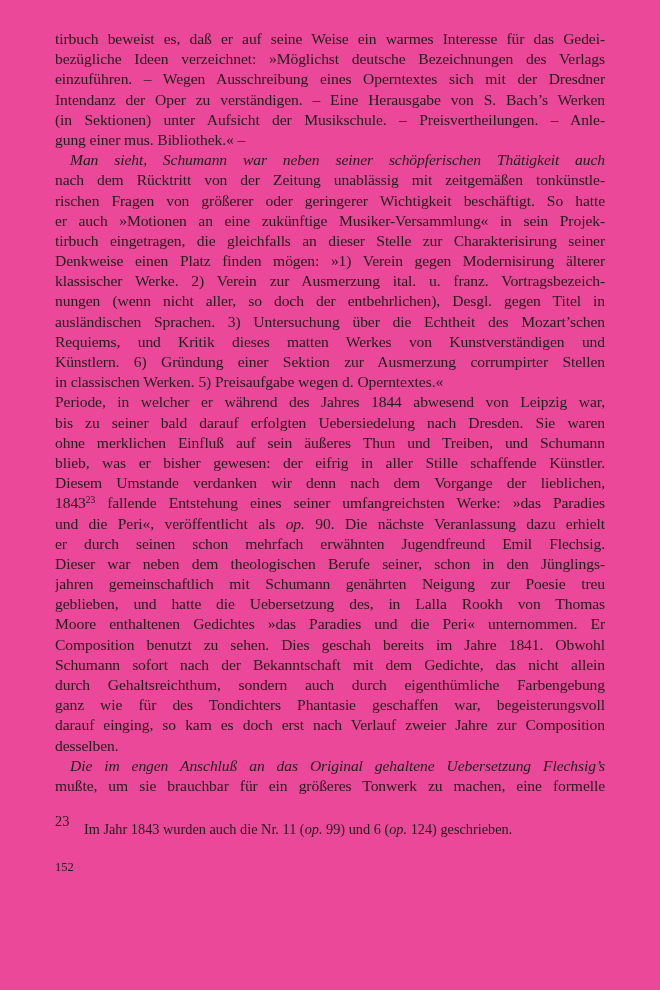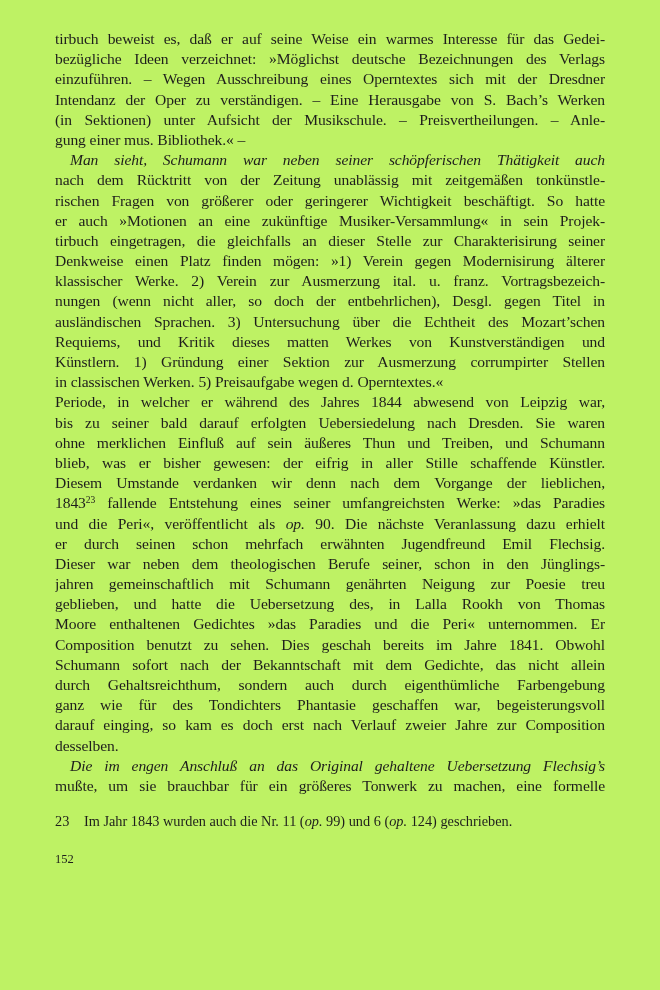--- a/index.html
+++ b/index.html
@@ -1,20 +1,20 @@
 <!DOCTYPE html>
 <html><head>
 <meta charset="utf-8">
 <style>
   html, body { margin: 0; padding: 0; background: #ffffff; }
   .page {
     position: relative;
     width: 660px;
     height: 990px;
-    background: #bef264;
+    background: #ec4899;
     box-sizing: border-box;
     padding: 29px 55px 8px 55px;
     font-family: "Liberation Serif", "DejaVu Serif", serif;
     color: #1e1e1c;
     overflow: hidden;
   }
   .text-block {
     width: 550px;
     font-size: 15.6px;
     line-height: 20.2px;
@@ -39,21 +39,21 @@
     vertical-align: baseline;
   }
   .footnote {
     display: flex;
     margin-top: 16px;
     width: 550px;
     font-size: 14.3px;
     line-height: 19px;
   }
   .fn-label { width: 29px; flex: none; }
-  .fn-text { flex: 1; }
+  .fn-text { flex: 1; margin-top: 8px; }
   .page-number {
     margin-top: 21px;
     font-size: 12.5px;
     line-height: 15px;
   }
 </style>
 </head>
 <body>
 
 <div class="page">
@@ -70,21 +70,21 @@
         <div class="line indent"><span>Man sieht, Schumann war neben seiner schöpferischen Thätigkeit auch</span></div>
         <div class="line"><span>nach dem Rücktritt von der Zeitung unablässig mit zeitgemäßen tonkünstle-</span></div>
         <div class="line"><span>rischen Fragen von größerer oder geringerer Wichtigkeit beschäftigt. So hatte</span></div>
         <div class="line"><span>er auch »Motionen an eine zukünftige Musiker-Versammlung« in sein Projek-</span></div>
         <div class="line"><span>tirbuch eingetragen, die gleichfalls an dieser Stelle zur Charakterisirung seiner</span></div>
         <div class="line"><span>Denkweise einen Platz finden mögen: »1) Verein gegen Modernisirung älterer</span></div>
         <div class="line"><span>klassischer Werke. 2) Verein zur Ausmerzung ital. u. franz. Vortragsbezeich-</span></div>
         <div class="line"><span>nungen (wenn nicht aller, so doch der entbehrlichen), Desgl. gegen Titel in</span></div>
         <div class="line"><span>ausländischen Sprachen. 3) Untersuchung über die Echtheit des Mozart’schen</span></div>
         <div class="line"><span>Requiems, und Kritik dieses matten Werkes von Kunstverständigen und</span></div>
-        <div class="line"><span>Künstlern. 1) Gründung einer Sektion zur Ausmerzung corrumpirter Stellen</span></div>
+        <div class="line"><span>Künstlern. 6) Gründung einer Sektion zur Ausmerzung corrumpirter Stellen</span></div>
         <div class="line last"><span>in classischen Werken. 5) Preisaufgabe wegen d. Operntextes.«</span></div>
       </div>
       <div class="paragraph">
         <div class="line"><span>Periode, in welcher er während des Jahres 1844 abwesend von Leipzig war,</span></div>
         <div class="line"><span>bis zu seiner bald darauf erfolgten Uebersiedelung nach Dresden. Sie waren</span></div>
         <div class="line"><span>ohne merklichen Einfluß auf sein äußeres Thun und Treiben, und Schumann</span></div>
         <div class="line"><span>blieb, was er bisher gewesen: der eifrig in aller Stille schaffende Künstler.</span></div>
         <div class="line"><span>Diesem Umstande verdanken wir denn nach dem Vorgange der lieblichen,</span></div>
         <div class="line"><span>1843</span><sup>23</sup><span> fallende Entstehung eines seiner umfangreichsten Werke: »das Paradies</span></div>
         <div class="line"><span>und die Peri«, veröffentlicht als </span><em>op.</em><span> 90. Die nächste Veranlassung dazu erhielt</span></div>

